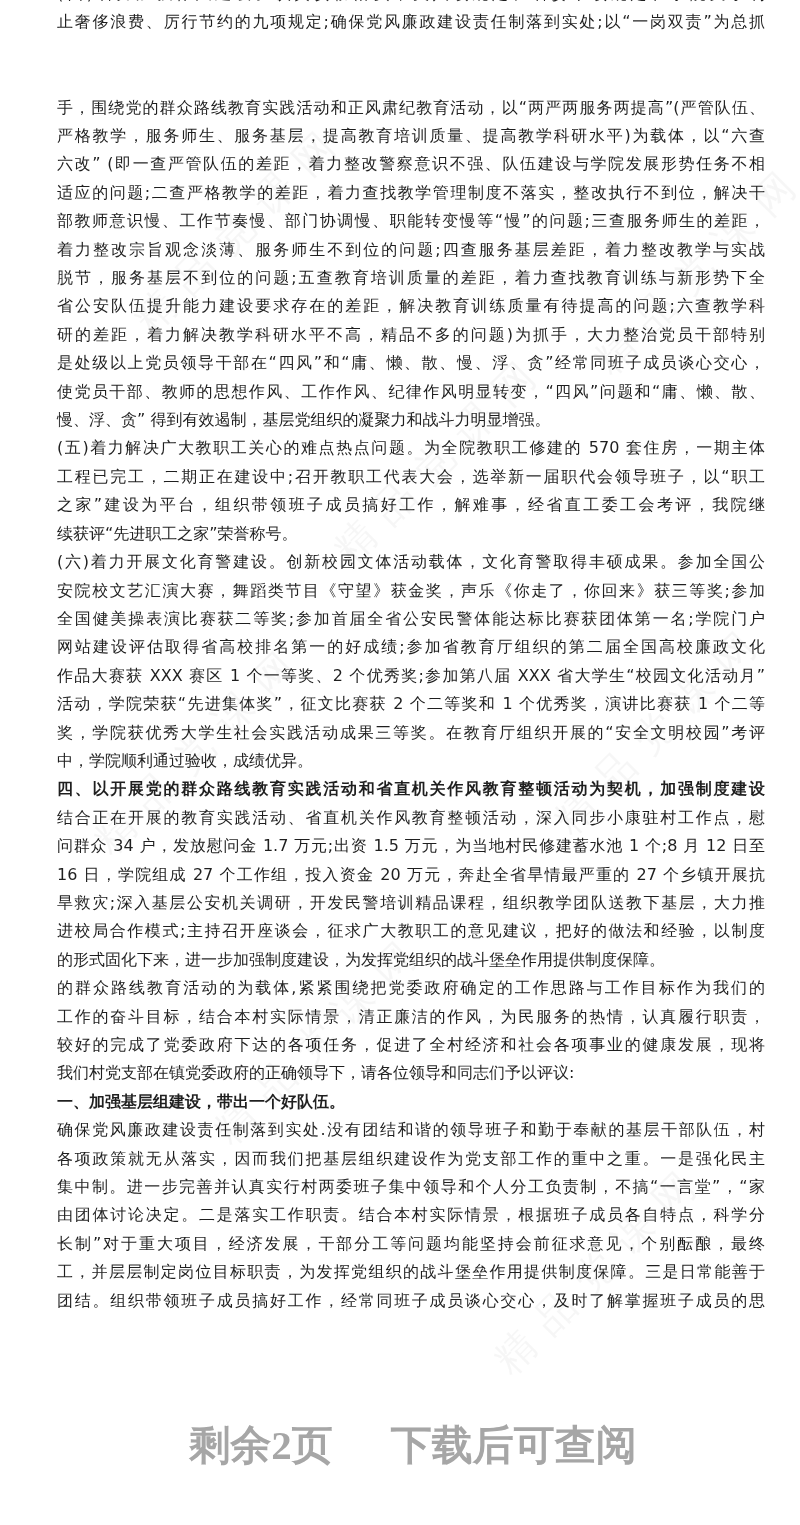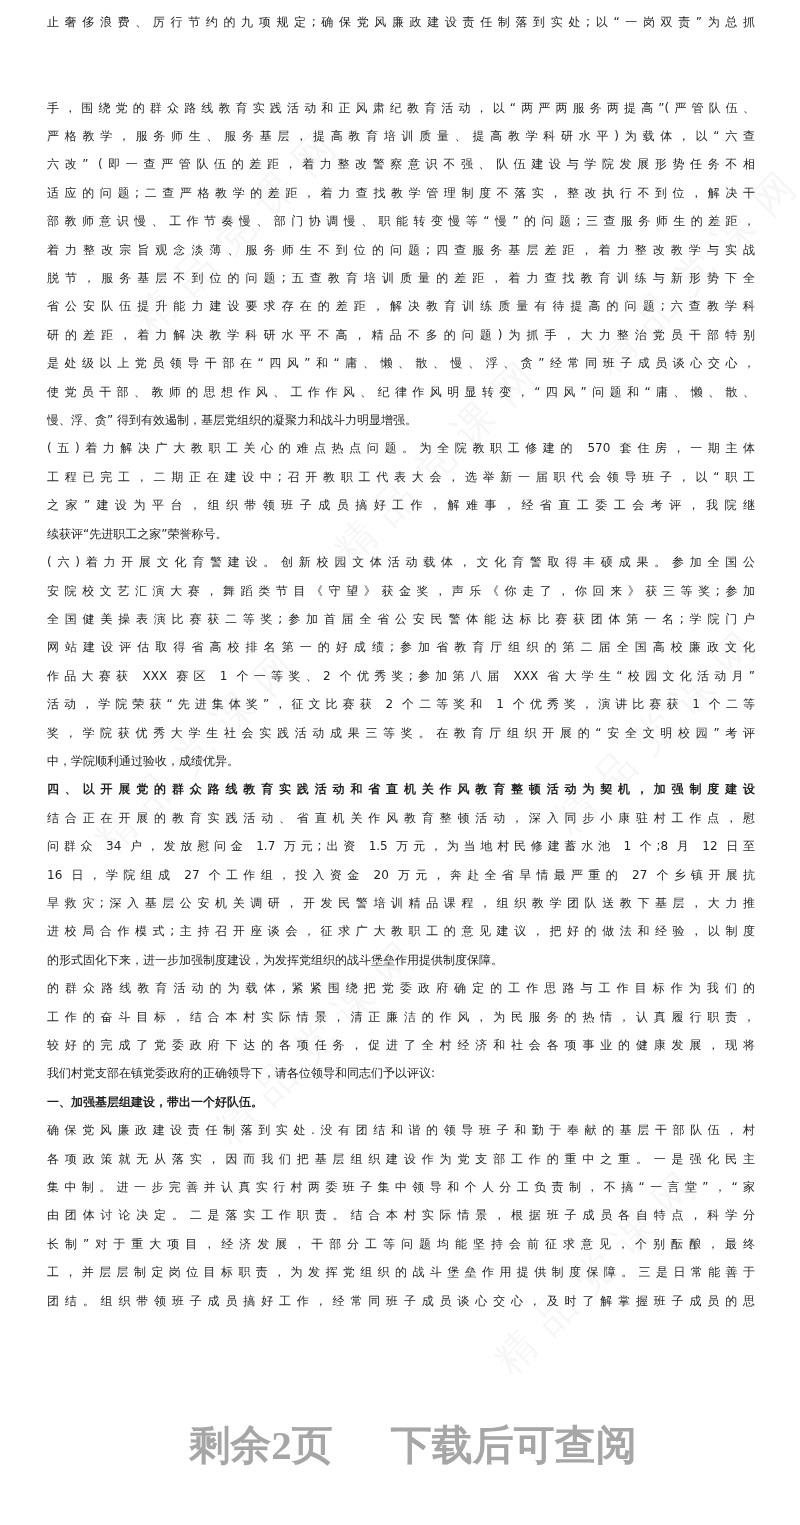--- a/index.html
+++ b/index.html
@@ -16,22 +16,22 @@
   }
   
   .wm-layer{position:absolute;inset:0;pointer-events:none;z-index:0;}
   .wm{
     position:absolute;font-size:40px;letter-spacing:16px;color:var(--wm);
     opacity:0.07;transform:rotate(-45deg);white-space:nowrap;
     font-family:"DejaVu Sans","Liberation Sans",sans-serif;
   }
   
   .doc{
-    position:absolute;left:47px;top:0;width:708px;z-index:1;
-    font-size:12px;line-height:28.4px;color:var(--text);
+    position:absolute;left:57px;top:0;width:708px;z-index:1;
+    font-size:16px;line-height:28.4px;color:var(--text);
   }
   .line{
     text-align:justify;
     text-align-last:justify;
     white-space:nowrap;
     overflow:visible;
   }
   .line.end{text-align-last:left;}
   .line.bold{font-weight:bold;}
   .line.clip{margin-top:-20px;}

